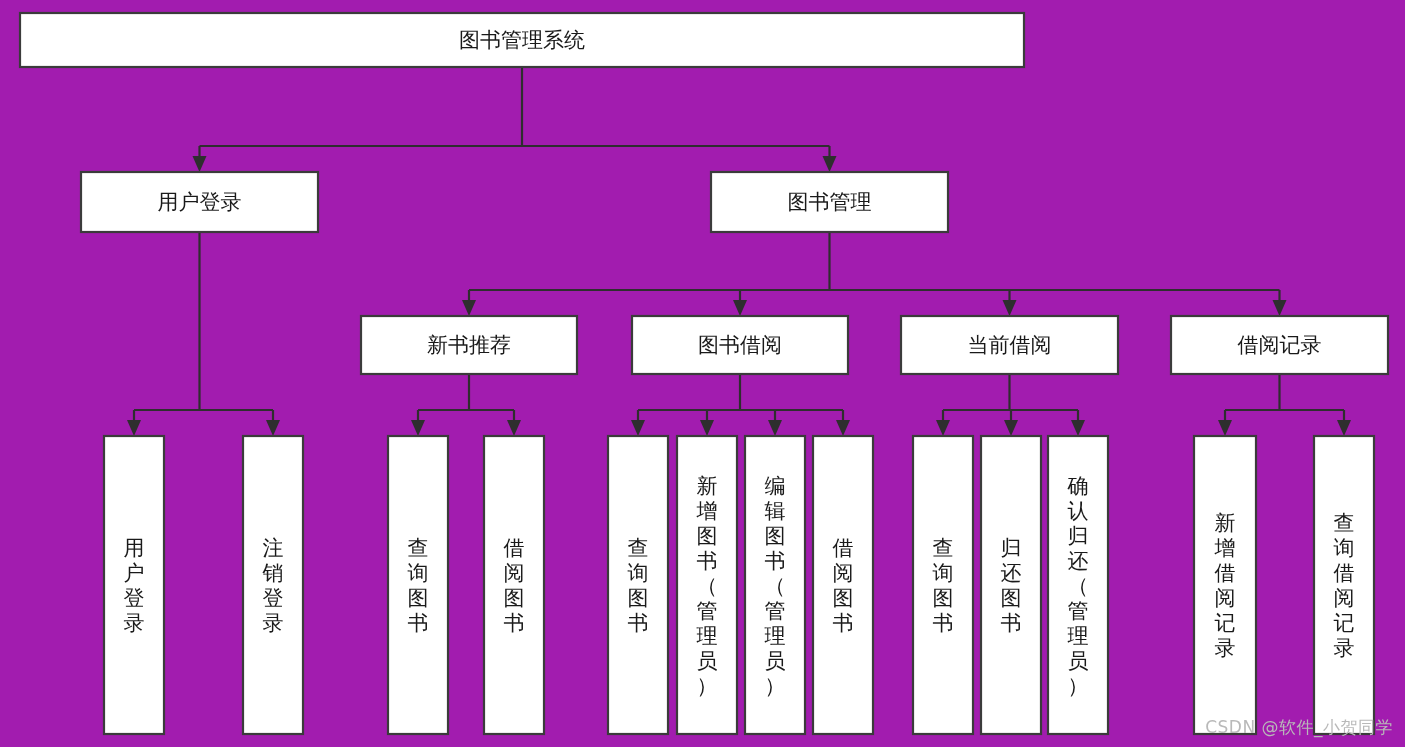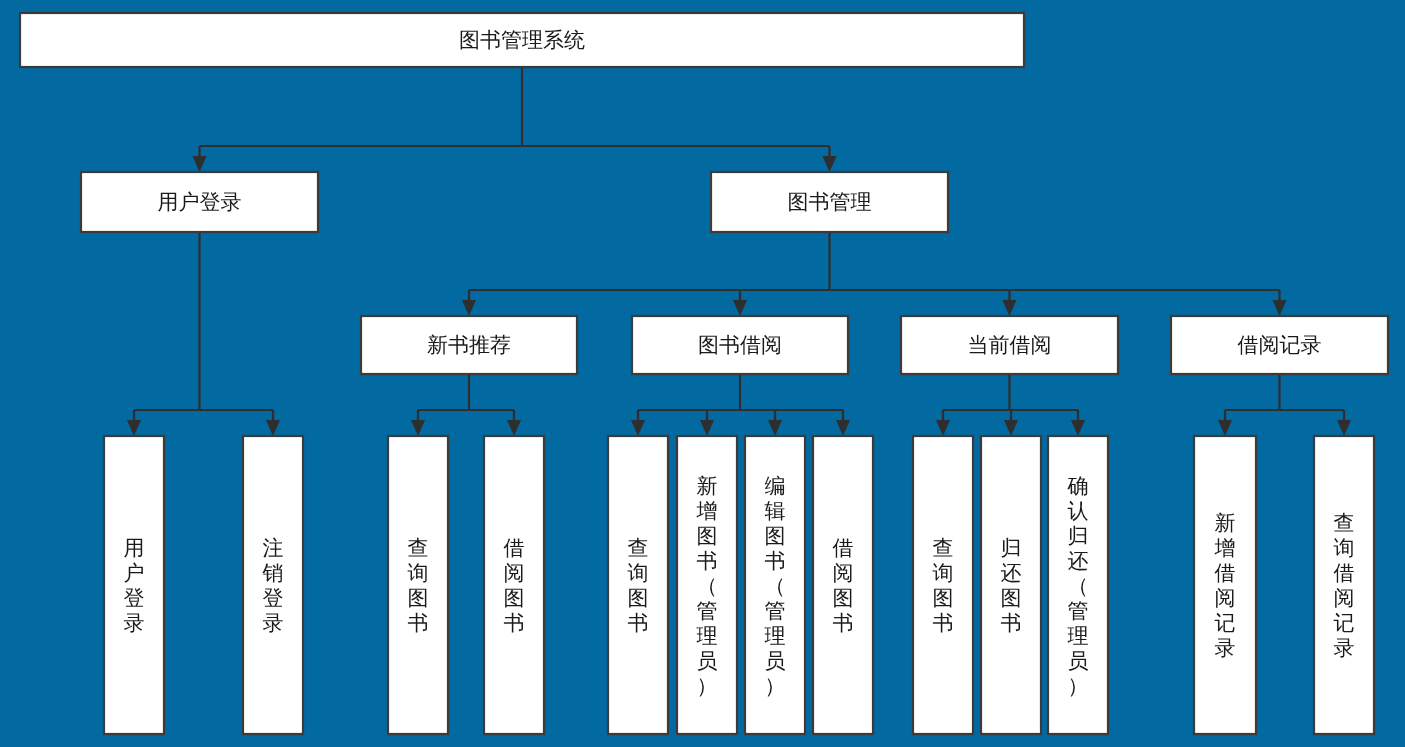--- a/index.html
+++ b/index.html
@@ -1,21 +1,21 @@
 <!DOCTYPE html>
 <html><head>
 <meta charset="utf-8">
 <style>
   html,body{margin:0;padding:0;background:#ffffff;}
   body{
     width:1405px;height:747px;
     font-family:"DejaVu Sans","Liberation Sans",sans-serif;
     overflow:hidden;
   }
-  #stage{position:relative;width:1405px;height:747px;background:#0369a1;}
+  #stage{position:relative;width:1405px;height:747px;background:#a21caf;}
   svg#diagram{position:absolute;left:0;top:0;width:1405px;height:747px;display:block;}
   .node-box{fill:#ffffff;stroke:#3b3b3b;stroke-width:2.2;}
   .node-label{
     fill:#1a1a1a;
     font-family:"DejaVu Sans","Liberation Sans",sans-serif;
     font-size:21px;
     text-anchor:middle;
     dominant-baseline:middle;
   }
   .leaf-label{
@@ -186,13 +186,14 @@
         <g>
           <rect x="1194" y="436" width="62" height="298" class="node-box"></rect>
           <text x="1225" y="530" class="leaf-label"><tspan x="1225" dy="0">新</tspan><tspan x="1225" dy="25">增</tspan><tspan x="1225" dy="25">借</tspan><tspan x="1225" dy="25">阅</tspan><tspan x="1225" dy="25">记</tspan><tspan x="1225" dy="25">录</tspan></text>
         </g>
         <g>
           <rect x="1314" y="436" width="60" height="298" class="node-box"></rect>
           <text x="1344" y="530" class="leaf-label"><tspan x="1344" dy="0">查</tspan><tspan x="1344" dy="25">询</tspan><tspan x="1344" dy="25">借</tspan><tspan x="1344" dy="25">阅</tspan><tspan x="1344" dy="25">记</tspan><tspan x="1344" dy="25">录</tspan></text>
         </g>
       </g>
   </svg>
+  <div class="watermark">CSDN @软件_小贺同学</div>
 </div>
 
 </body></html>

